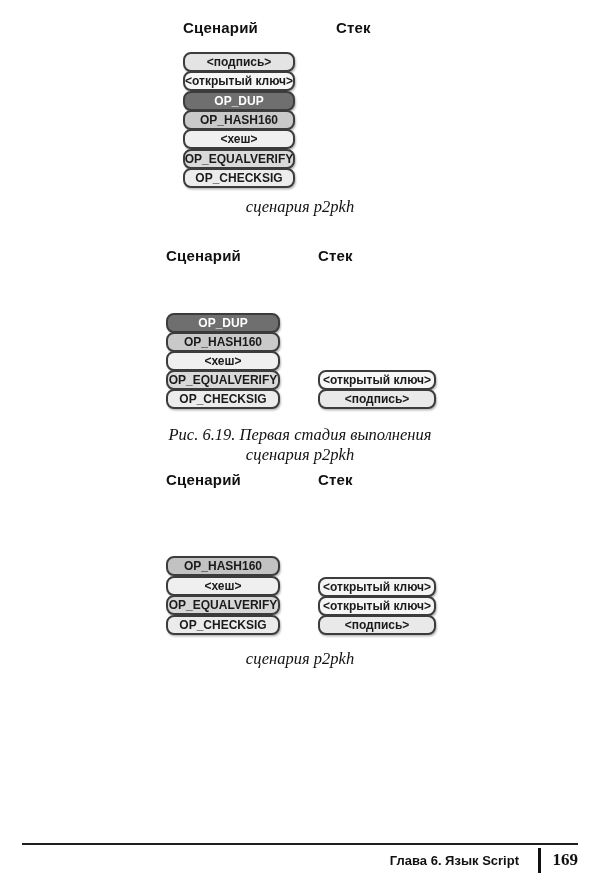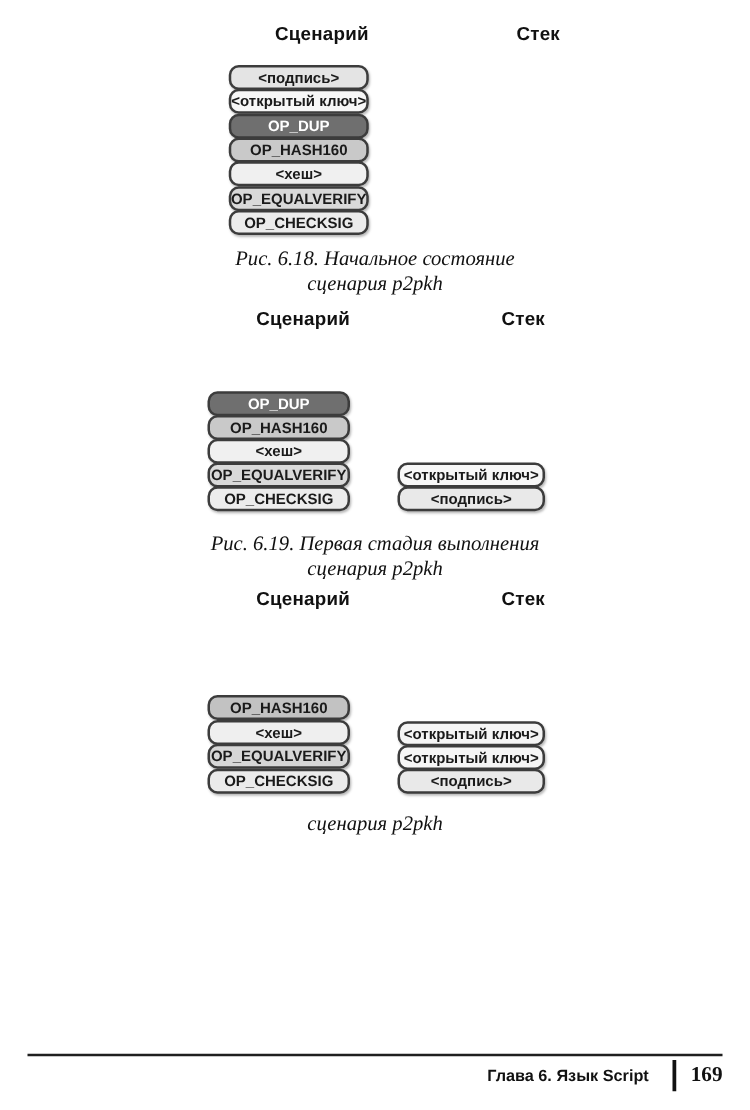--- a/index.html
+++ b/index.html
@@ -1,21 +1,21 @@
 <!DOCTYPE html>
 <html><head>
 <meta charset="utf-8">
 <style>
   html,body{margin:0;padding:0;}
   body{
     width:600px;height:888px;position:relative;background:#ffffff;
     font-family:"Liberation Serif", serif;color:#1a1a1a;overflow:hidden;
   }
   .fig-header{
-    position:absolute;text-align:right;
+    position:absolute;text-align:left;
     font-family:"Liberation Sans", sans-serif;font-weight:bold;font-size:15px;
     color:#111;letter-spacing:0.2px;
   }
   .sbox{
     position:absolute;box-sizing:border-box;height:20px;
     border:2px solid #3c3c3c;border-radius:8px;
     display:flex;align-items:center;justify-content:center;
     font-family:"Liberation Sans", sans-serif;font-weight:bold;font-size:12px;
     box-shadow:1px 1.5px 2px rgba(0,0,0,0.28);
     white-space:nowrap;
@@ -55,21 +55,20 @@
 
 <div class="sbox" style="left: 183px; top: 52px; width: 112px; background: rgb(228, 228, 228); color: rgb(26, 26, 26);">&lt;подпись&gt;</div>
 <div class="sbox" style="left: 183px; top: 71px; width: 112px; background: rgb(247, 247, 247); color: rgb(26, 26, 26);">&lt;открытый ключ&gt;</div>
 <div class="sbox" style="left: 183px; top: 91px; width: 112px; background: rgb(111, 111, 111); color: rgb(255, 255, 255);">OP_DUP</div>
 <div class="sbox" style="left: 183px; top: 110px; width: 112px; background: rgb(201, 201, 201); color: rgb(26, 26, 26);">OP_HASH160</div>
 <div class="sbox" style="left: 183px; top: 129px; width: 112px; background: rgb(240, 240, 240); color: rgb(26, 26, 26);">&lt;хеш&gt;</div>
 <div class="sbox" style="left: 183px; top: 149px; width: 112px; background: rgb(217, 217, 217); color: rgb(26, 26, 26);">OP_EQUALVERIFY</div>
 <div class="sbox" style="left: 183px; top: 168px; width: 112px; background: rgb(236, 236, 236); color: rgb(26, 26, 26);">OP_CHECKSIG</div>
 
 <div class="caption" style="top:197px">
-  <div>Рис. 6.18. Начальное состояние</div>
   <div>сценария p2pkh</div>
 </div>
 
 <div class="fig-header" style="left:166px;top:247px;width:114px">Сценарий</div>
 <div class="fig-header" style="left:318px;top:247px;width:118px">Стек</div>
 
 <div class="sbox" style="left: 166px; top: 313px; width: 114px; background: rgb(111, 111, 111); color: rgb(255, 255, 255);">OP_DUP</div>
 <div class="sbox" style="left: 166px; top: 332px; width: 114px; background: rgb(201, 201, 201); color: rgb(26, 26, 26);">OP_HASH160</div>
 <div class="sbox" style="left: 166px; top: 351px; width: 114px; background: rgb(240, 240, 240); color: rgb(26, 26, 26);">&lt;хеш&gt;</div>
 <div class="sbox" style="left: 166px; top: 370px; width: 114px; background: rgb(217, 217, 217); color: rgb(26, 26, 26);">OP_EQUALVERIFY</div>

